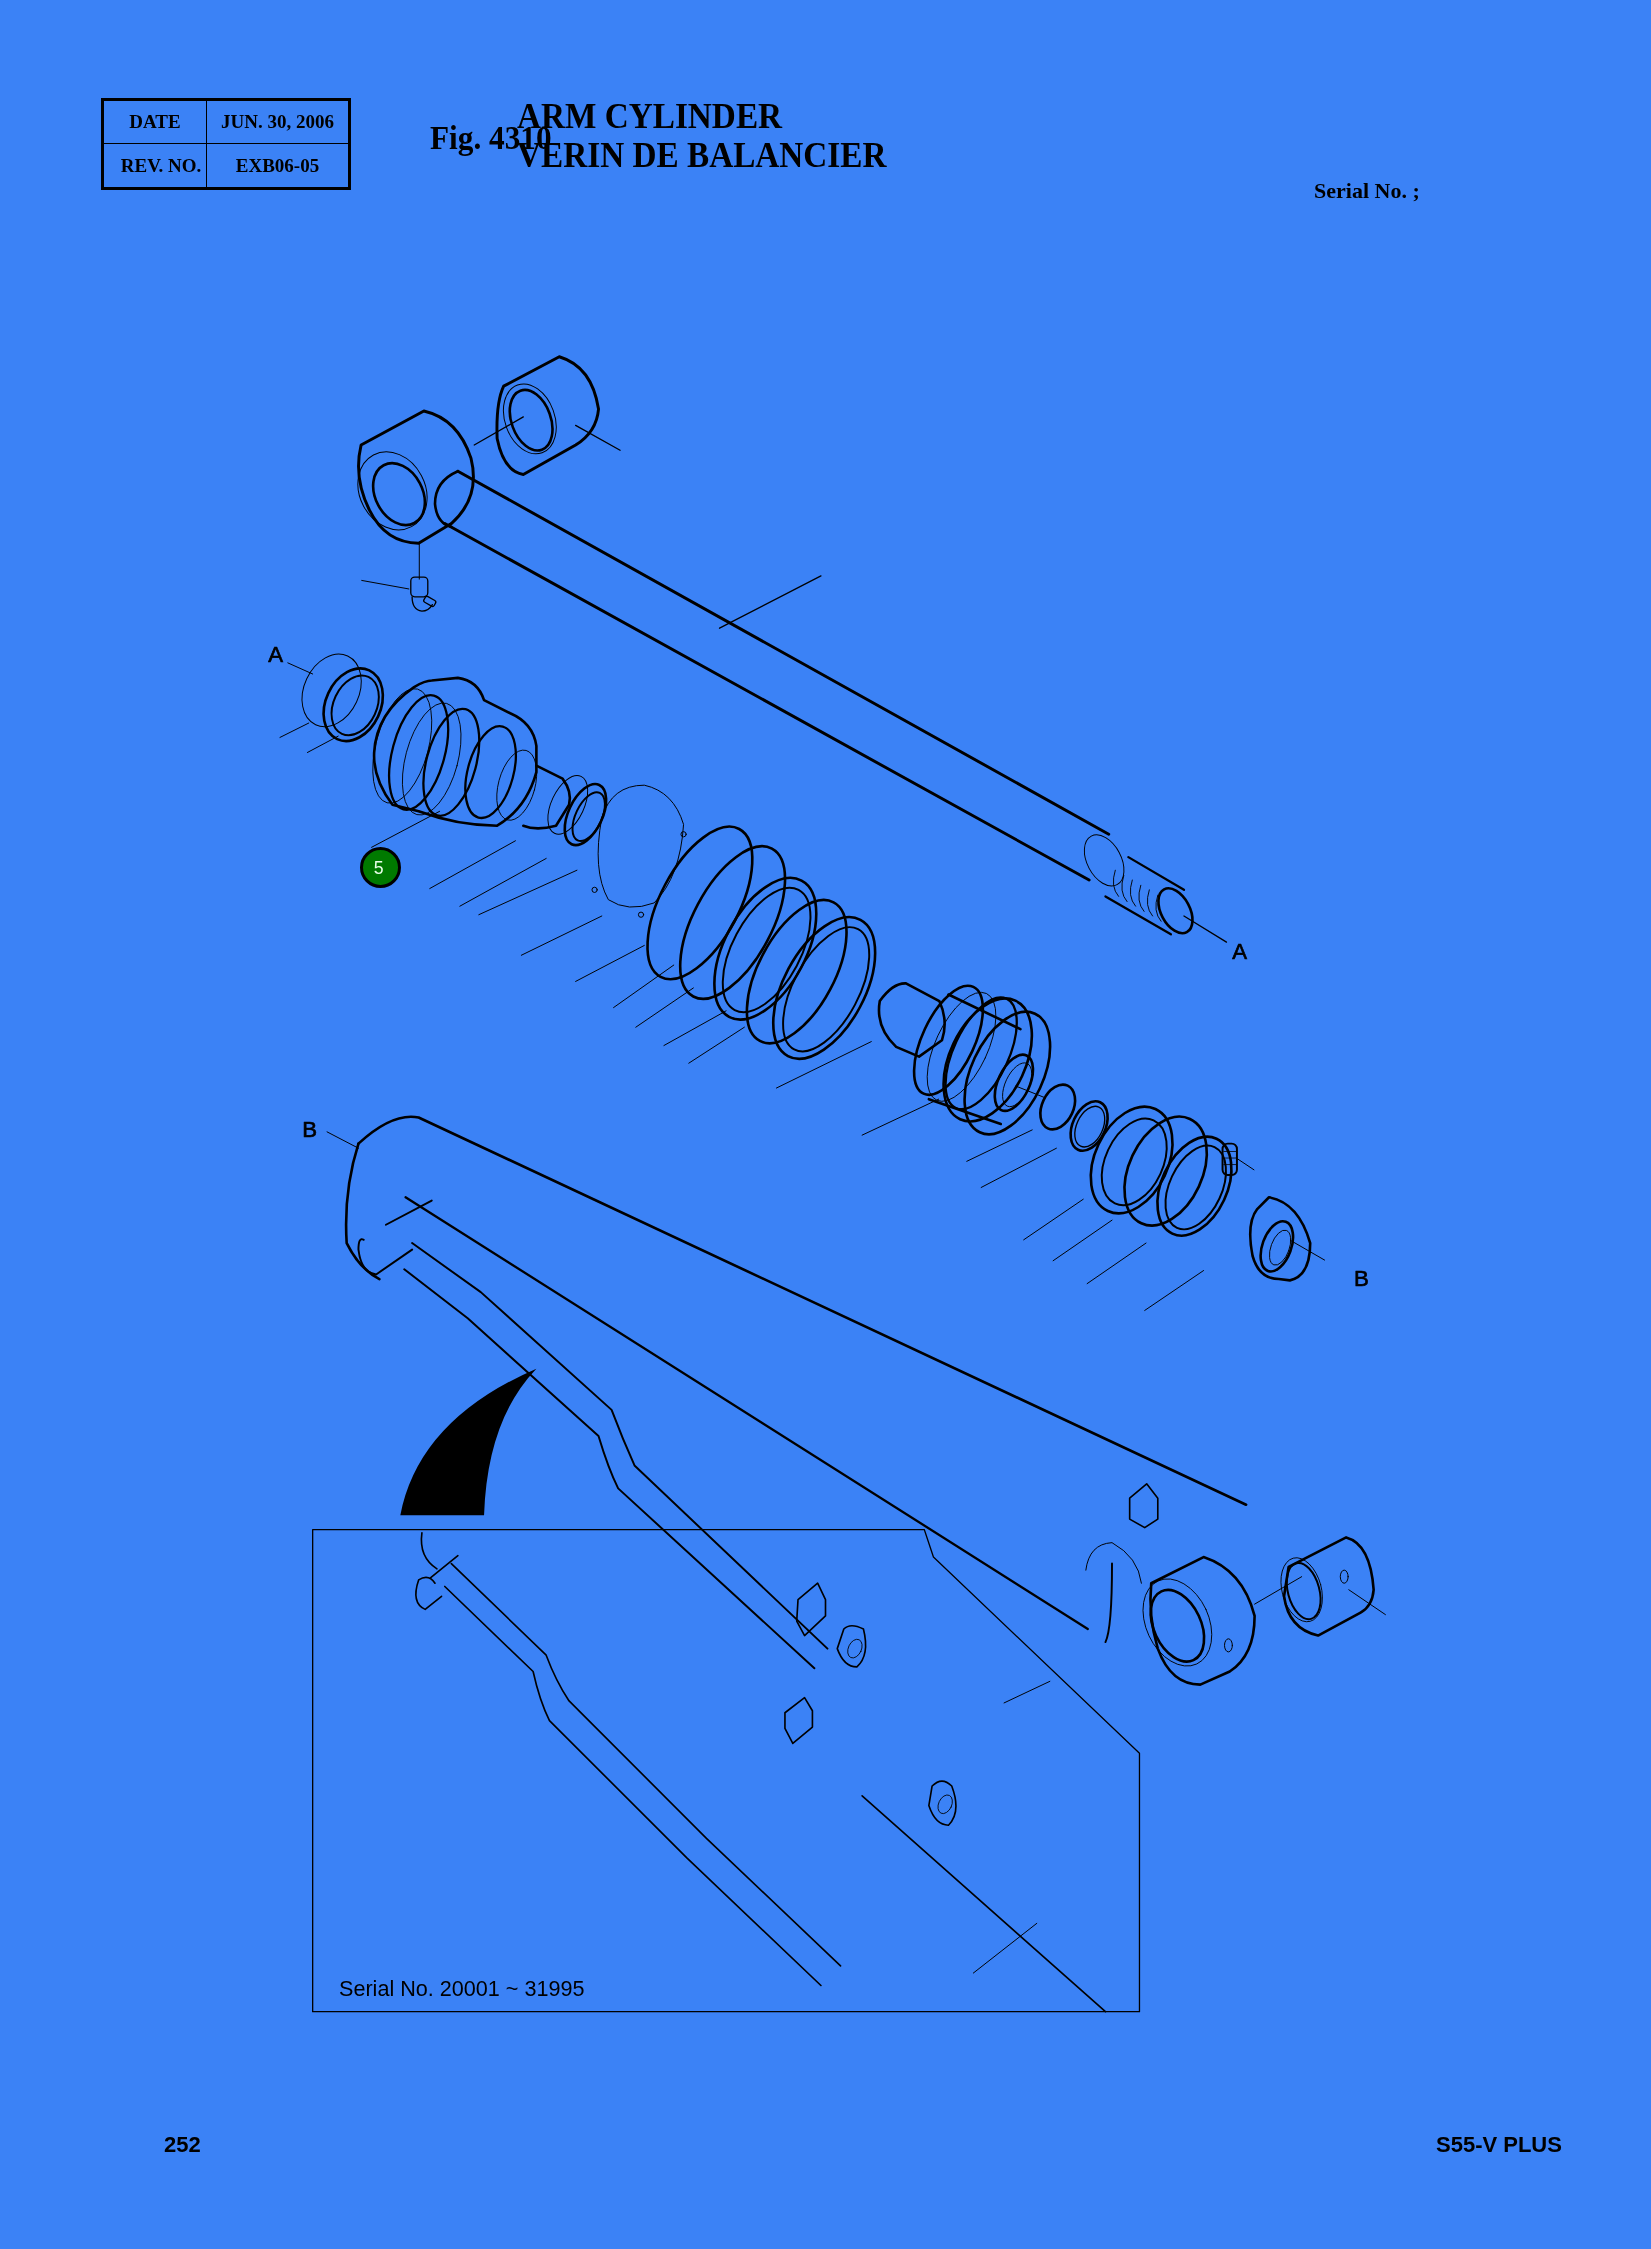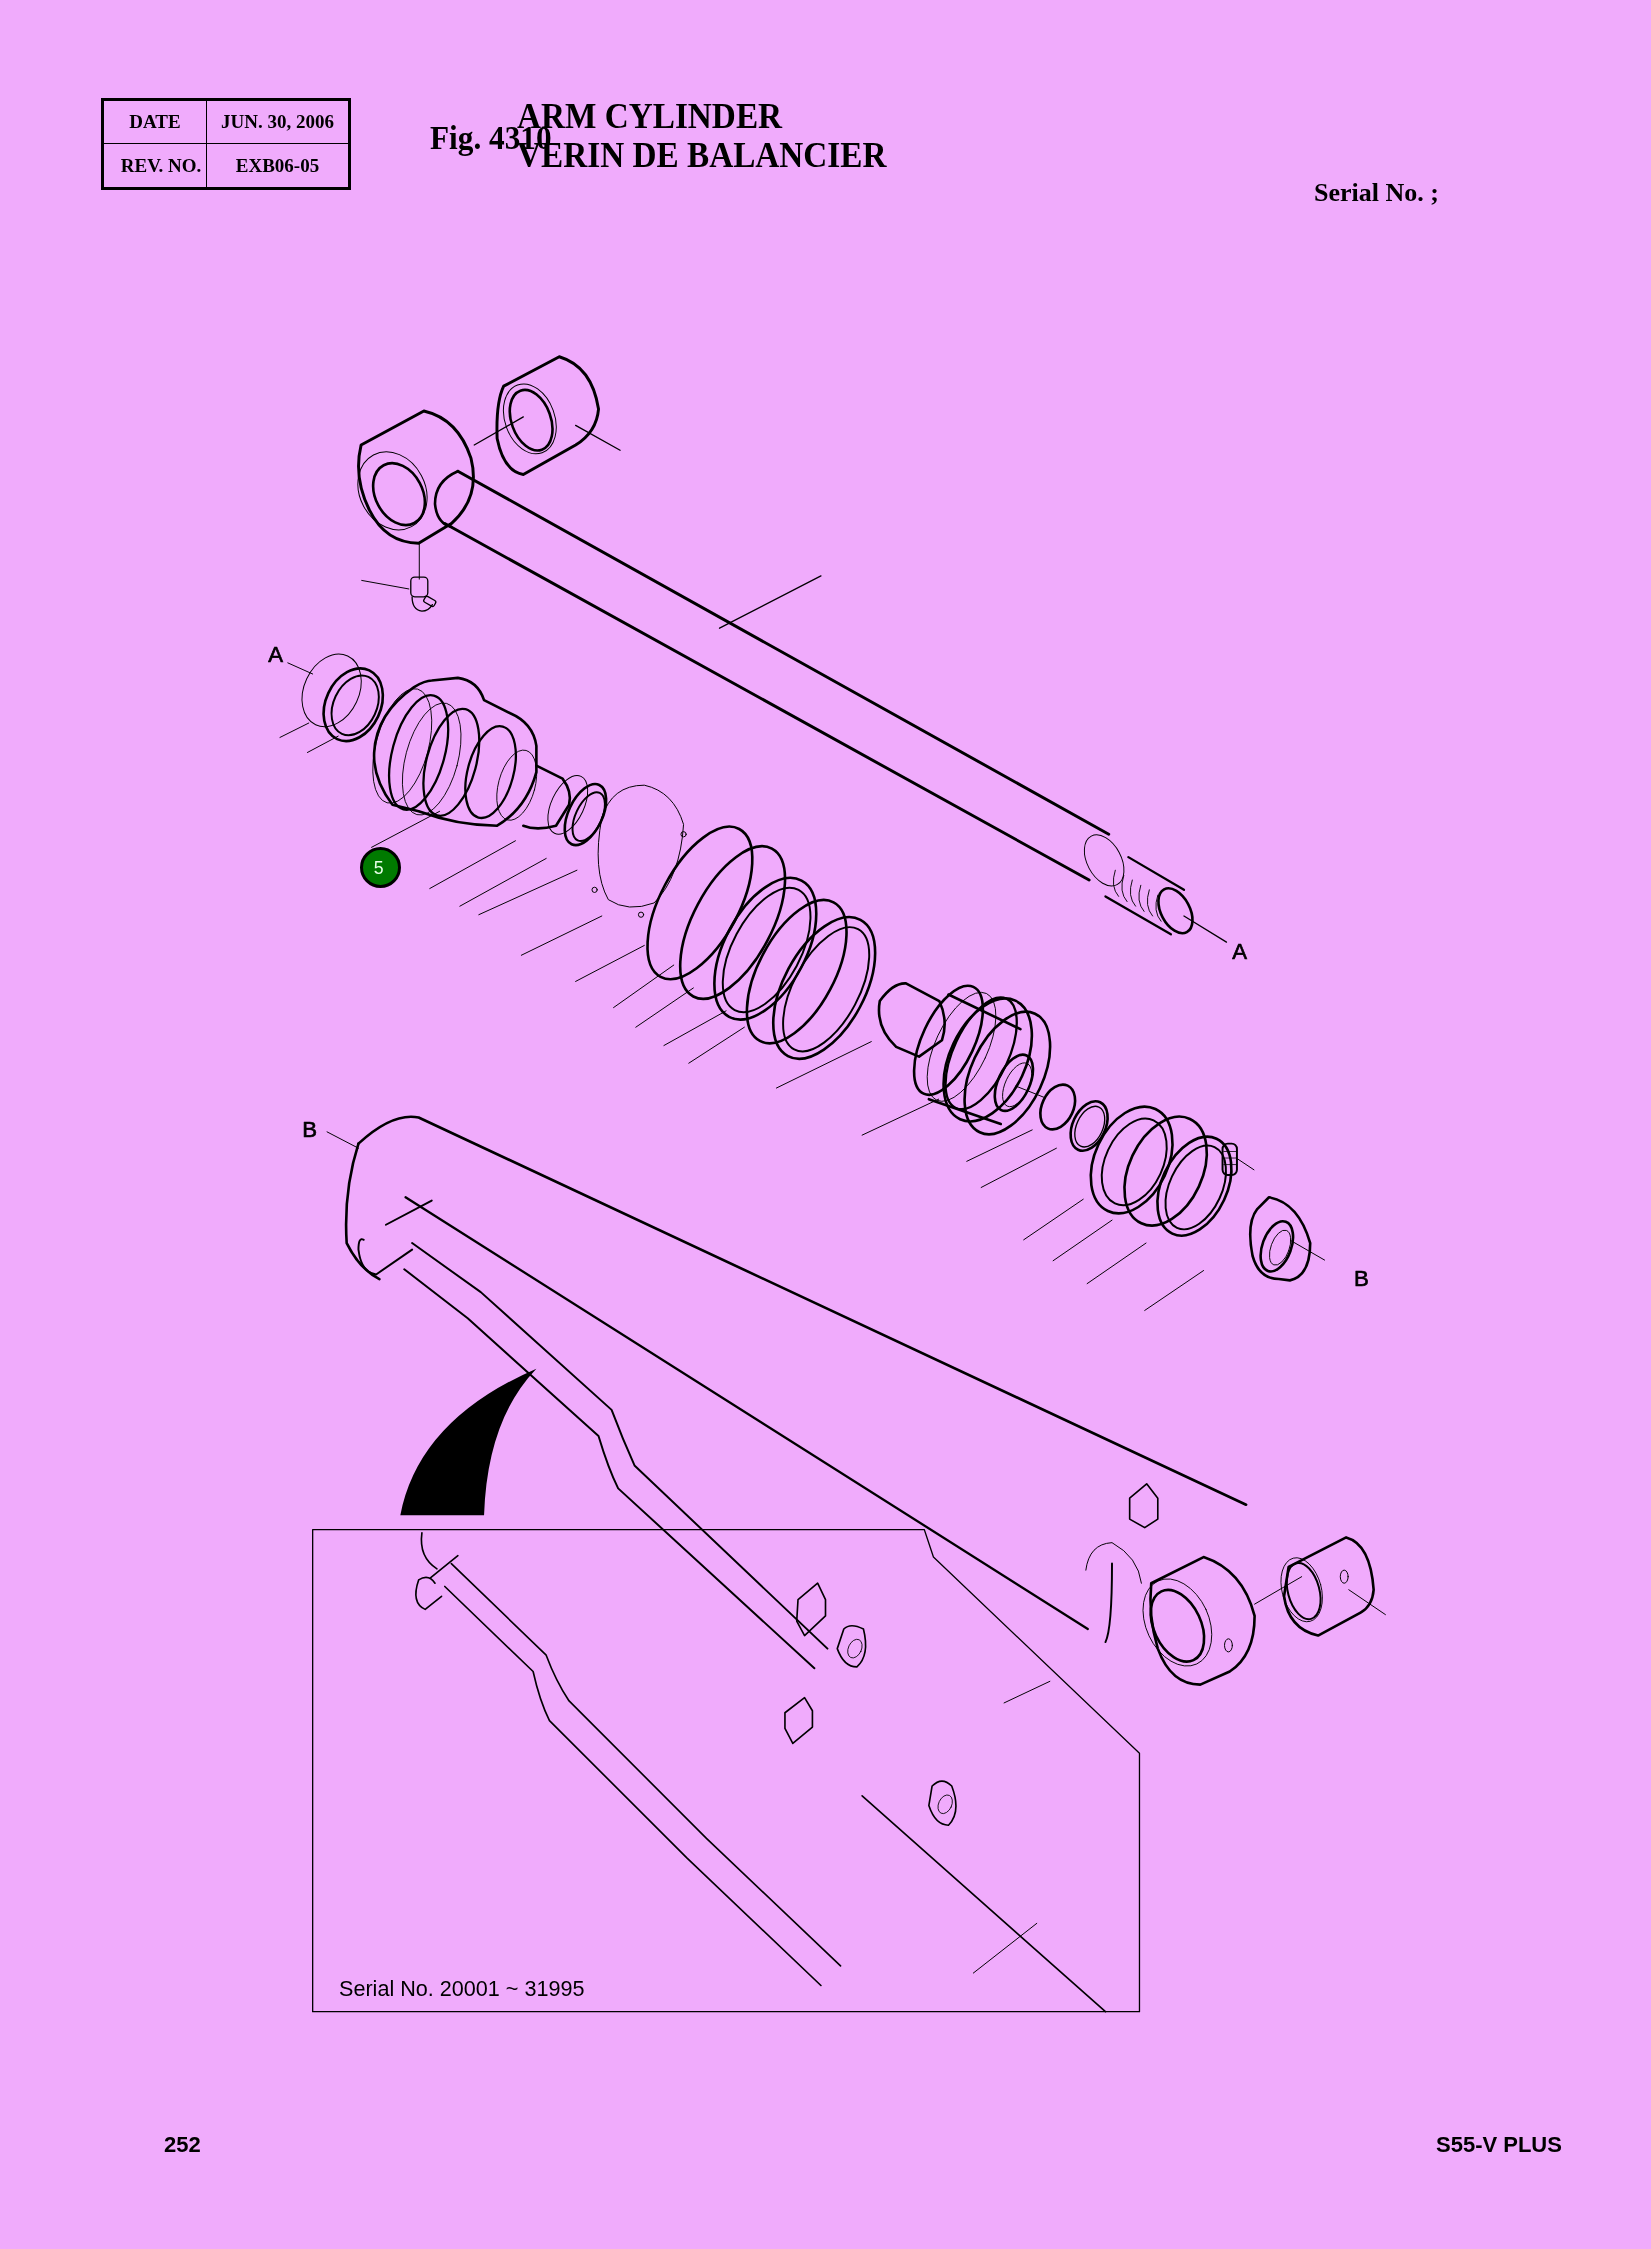--- a/index.html
+++ b/index.html
@@ -1,27 +1,27 @@
 <!DOCTYPE html>
 <html style="font-size:10.5px"><head>
 <meta charset="utf-8">
 <style>
   html,body{margin:0;padding:0;background:#ffffff;}
   body{width:1651px;height:2250px;position:relative;overflow:hidden;}
-  .page{position:absolute;left:0;top:0;width:1651px;height:2250px;background:#f0abfc;}
+  .page{position:absolute;left:0;top:0;width:1651px;height:2250px;background:#3b82f6;}
   .rev-table{position:absolute;left:101px;top:98px;width:250px;height:92px;border:3.3px solid #000;box-sizing:border-box;display:grid;grid-template-columns:103px 1fr;grid-template-rows:1fr 1fr;}
   .rev-table .cell{font-family:"Liberation Serif","DejaVu Serif",serif;font-weight:bold;font-size:19px;display:flex;align-items:center;justify-content:center;color:#000;}
   .rev-table .c1{border-right:1.3px solid #000;border-bottom:1.3px solid #000;}
   .rev-table .c2{border-bottom:1.3px solid #000;text-align:right;}
   .rev-table .c3{border-right:1.3px solid #000;margin-left:12px;}
   .fig-num{position:absolute;left:430px;top:119px;font-family:"Liberation Serif","DejaVu Serif",serif;font-weight:bold;font-size:34px;color:#000;transform:scaleX(0.92);transform-origin:left top;}
   .title-en,.title-fr{position:absolute;left:517px;font-family:"Liberation Serif","DejaVu Serif",serif;font-weight:bold;font-size:35px;color:#000;white-space:nowrap;transform:scaleX(0.95);transform-origin:left top;}
   .title-en{top:97px;}
   .title-fr{top:136px;}
-  .serial-top{position:absolute;left:1314px;top:178px;font-family:"Liberation Serif","DejaVu Serif",serif;font-weight:bold;font-size:26px;color:#000;}
+  .serial-top{position:absolute;left:1314px;top:178px;font-family:"Liberation Serif","DejaVu Serif",serif;font-weight:bold;font-size:22px;color:#000;}
   .drawing{position:absolute;left:0;top:0;width:1651px;height:2250px;}
   .serial-inset{position:absolute;left:339px;top:1968px;font-family:"Liberation Sans","DejaVu Sans",sans-serif;font-size:21.6px;color:#000;margin-top:8px;}
   .page-num{position:absolute;left:116px;top:2132px;font-family:"Liberation Sans","DejaVu Sans",sans-serif;font-weight:bold;font-size:22px;color:#000;margin-left:48px;}
   .model{position:absolute;left:1415px;top:2132px;font-family:Liberation Sans, sans-serif;font-weight:bold;font-size:22px;color:#000;margin-left:21px;}
   .callout-letter{font-family:"Liberation Sans","DejaVu Sans",sans-serif;font-size:34px;fill:#000;}
   .badge{position:absolute;left:360px;top:847px;width:41px;height:41px;border-radius:50%;background:#007a00;border:3.3px solid #000;box-sizing:border-box;display:flex;align-items:center;justify-content:center;cursor:pointer;}
   .badge span{font-family:"Liberation Sans","DejaVu Sans",sans-serif;font-size:17.7px;color:#e8ffe8;margin-left:-3.9px;margin-top:2.6px;}
 </style>
 </head>
 <body>

